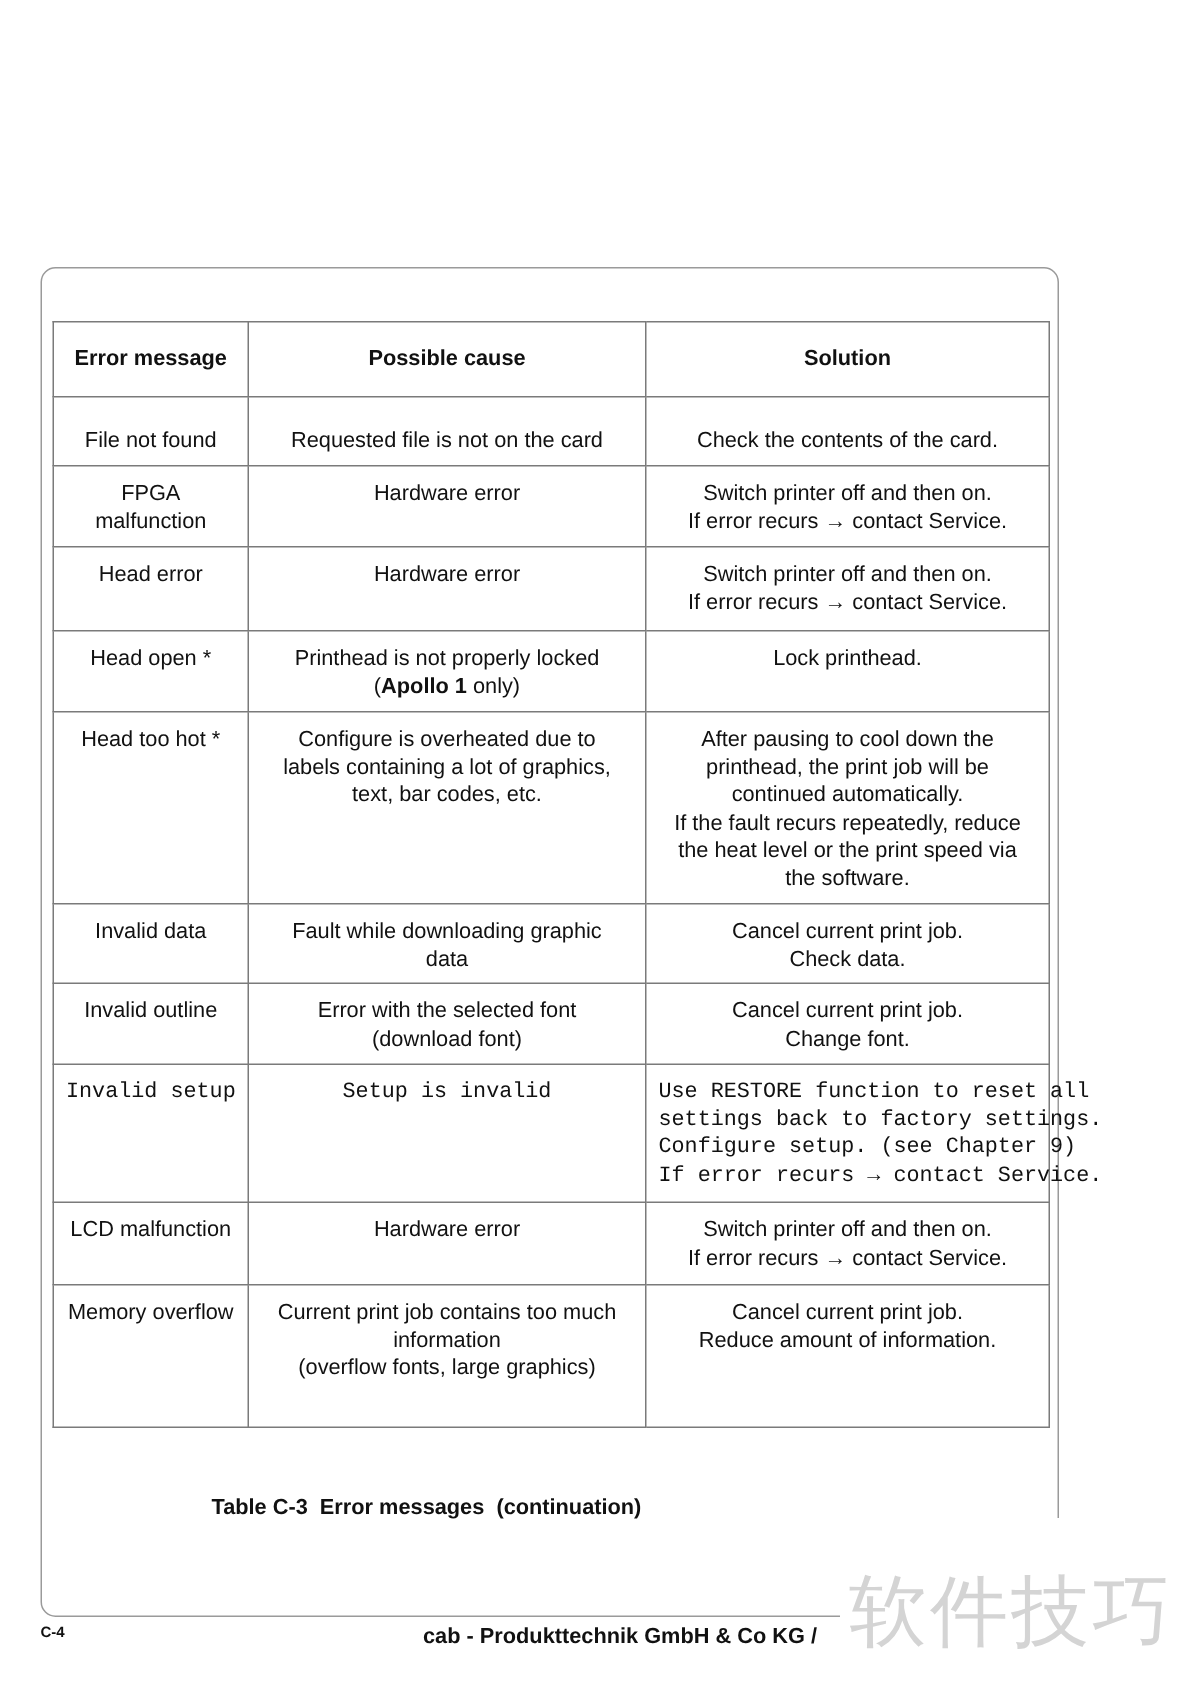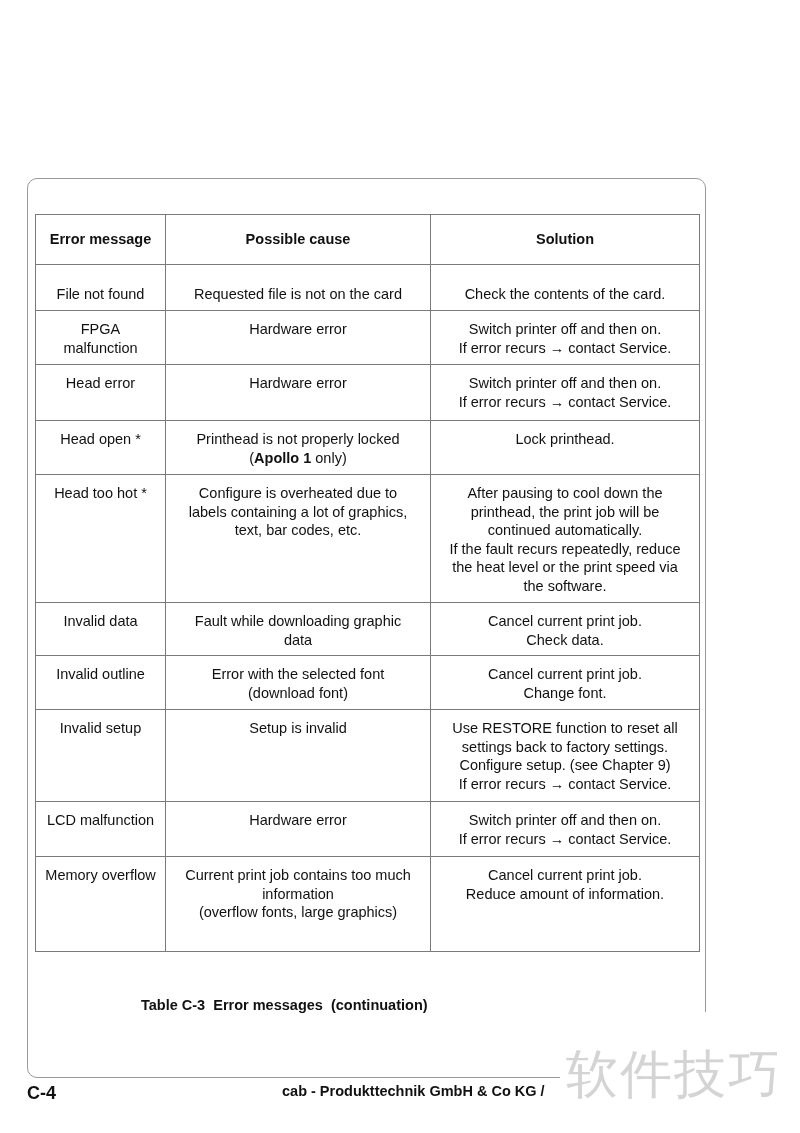--- a/index.html
+++ b/index.html
@@ -51,41 +51,41 @@
       padding-top: 0;
     }
     table.errors td { padding-top: 9px; }
     tr.r-filenotfound td { height: 46px; padding-top: 20px; box-sizing: border-box; }
     tr.r-fpga td { height: 54px; box-sizing: border-box; }
     tr.r-headerror td { height: 56px; box-sizing: border-box; }
     tr.r-headopen td { height: 54px; box-sizing: border-box; }
     tr.r-headhot td { height: 128px; box-sizing: border-box; }
     tr.r-invdata td { height: 53px; box-sizing: border-box; }
     tr.r-invoutline td { height: 54px; box-sizing: border-box; }
-    tr.r-invsetup td { height: 92px; box-sizing: border-box; }
+    tr.r-invsetup td { height: 92px; box-sizing: border-box; font-family: Liberation Mono, monospace; }
     tr.r-lcd td { height: 55px; box-sizing: border-box; }
     tr.r-memory td { height: 95px; box-sizing: border-box; }
     td:first-child, th:first-child { padding-left: 8px; }
     td:nth-child(2), th:nth-child(2) { padding-left: 12px; }
     td:nth-child(3), th:nth-child(3) { padding-left: 7px; }
     .line { display: block; white-space: nowrap; }
     .bold { font-weight: bold; }
     .caption {
       position: absolute;
       left: 141px;
       top: 997px;
       font-size: 14.5px;
       font-weight: bold;
       white-space: pre;
     }
     .footer-page {
       position: absolute;
       left: 27px;
       top: 1083px;
-      font-size: 18px;
+      font-size: 10px;
       font-weight: bold;
     }
     .footer-company {
       position: absolute;
       left: 282px;
       top: 1083px;
       font-size: 14.5px;
       font-weight: bold;
       white-space: pre;
     }

